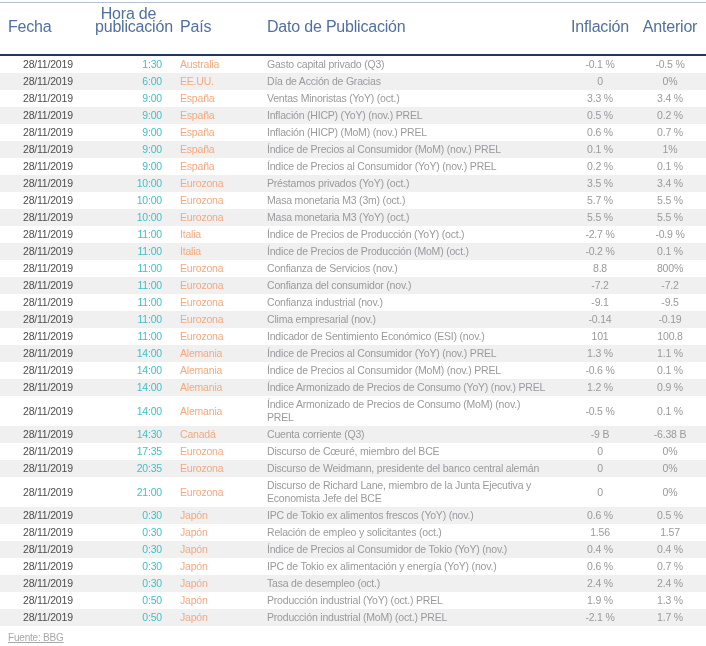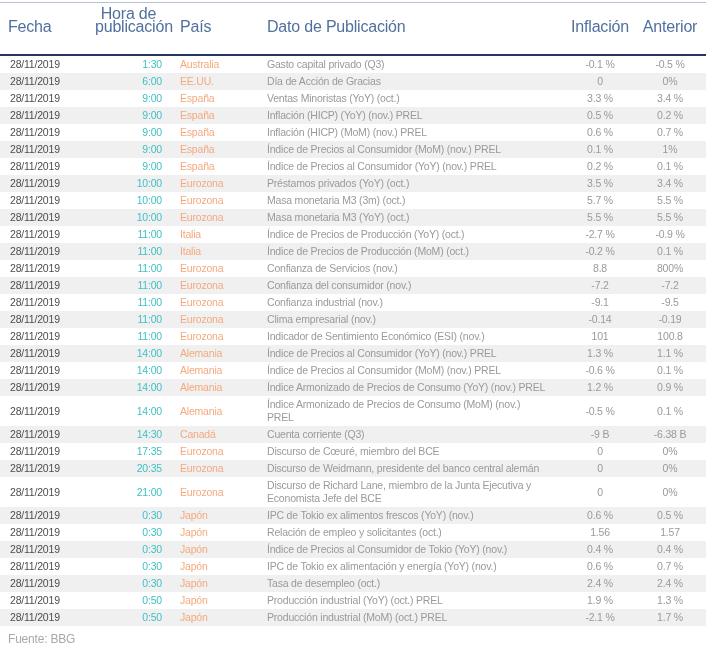--- a/index.html
+++ b/index.html
@@ -57,32 +57,33 @@
 
   tbody td {
     font-size: 10.5px;
     letter-spacing: -0.2px;
     line-height: 13px;
     padding: 2px 0;
     vertical-align: middle;
   }
   tbody tr:nth-child(even) { background: var(--stripe-bg); }
 
-  td.cell-fecha { color: var(--date-text); text-align: left; padding-left: 10px; }
+  td.cell-fecha { color: var(--date-text); text-align: left; padding-left: 23px; }
   td.cell-hora { color: var(--time-text); text-align: right; }
   td.cell-pais { color: var(--country-text); text-align: left; padding-left: 18px; }
   td.cell-dato { color: var(--muted-text); text-align: left; padding-left: 1px; padding-right: 4px; white-space: pre-line; }
   td.cell-est { color: var(--muted-text); text-align: center; }
   td.cell-ant { color: var(--muted-text); text-align: center; margin-top: 12px; }
 
   .source-note {
     color: var(--footer-text);
-    font-size: 12px;
+    font-size: 10px;
     letter-spacing: -0.2px;
     padding: 6px 0 0 8px;
+    text-decoration: underline;
   }
 </style>
 </head>
 <body>
 
 <div class="page">
   <table class="calendar">
     <colgroup>
       <col class="c-fecha">
         <col class="c-hora">

